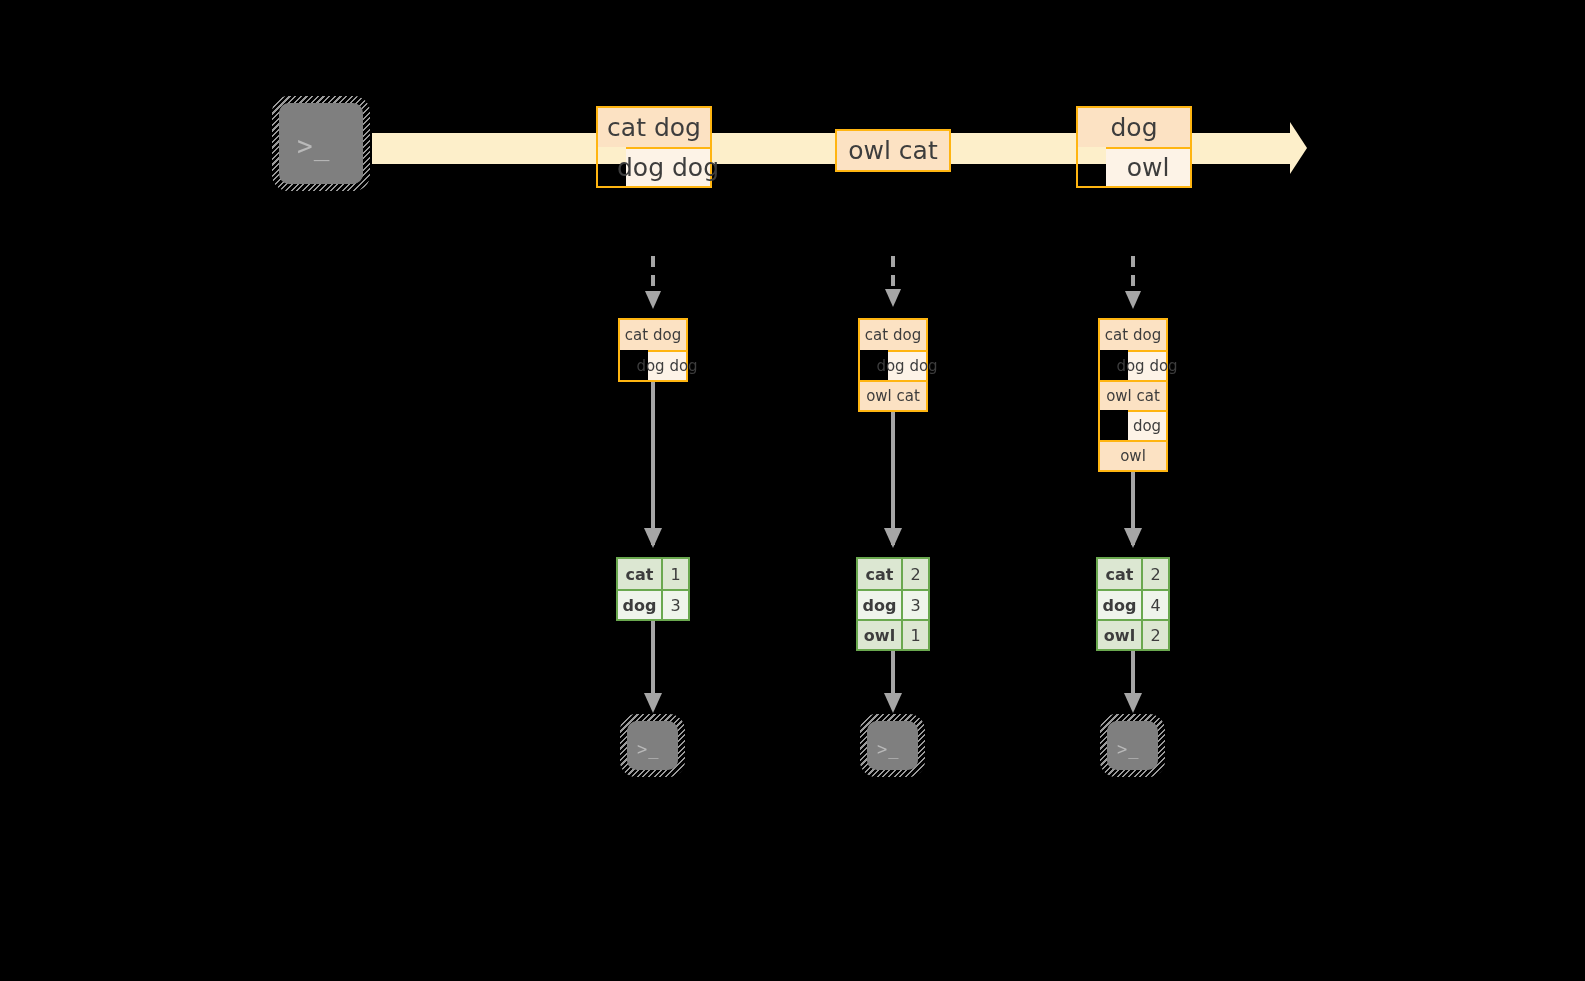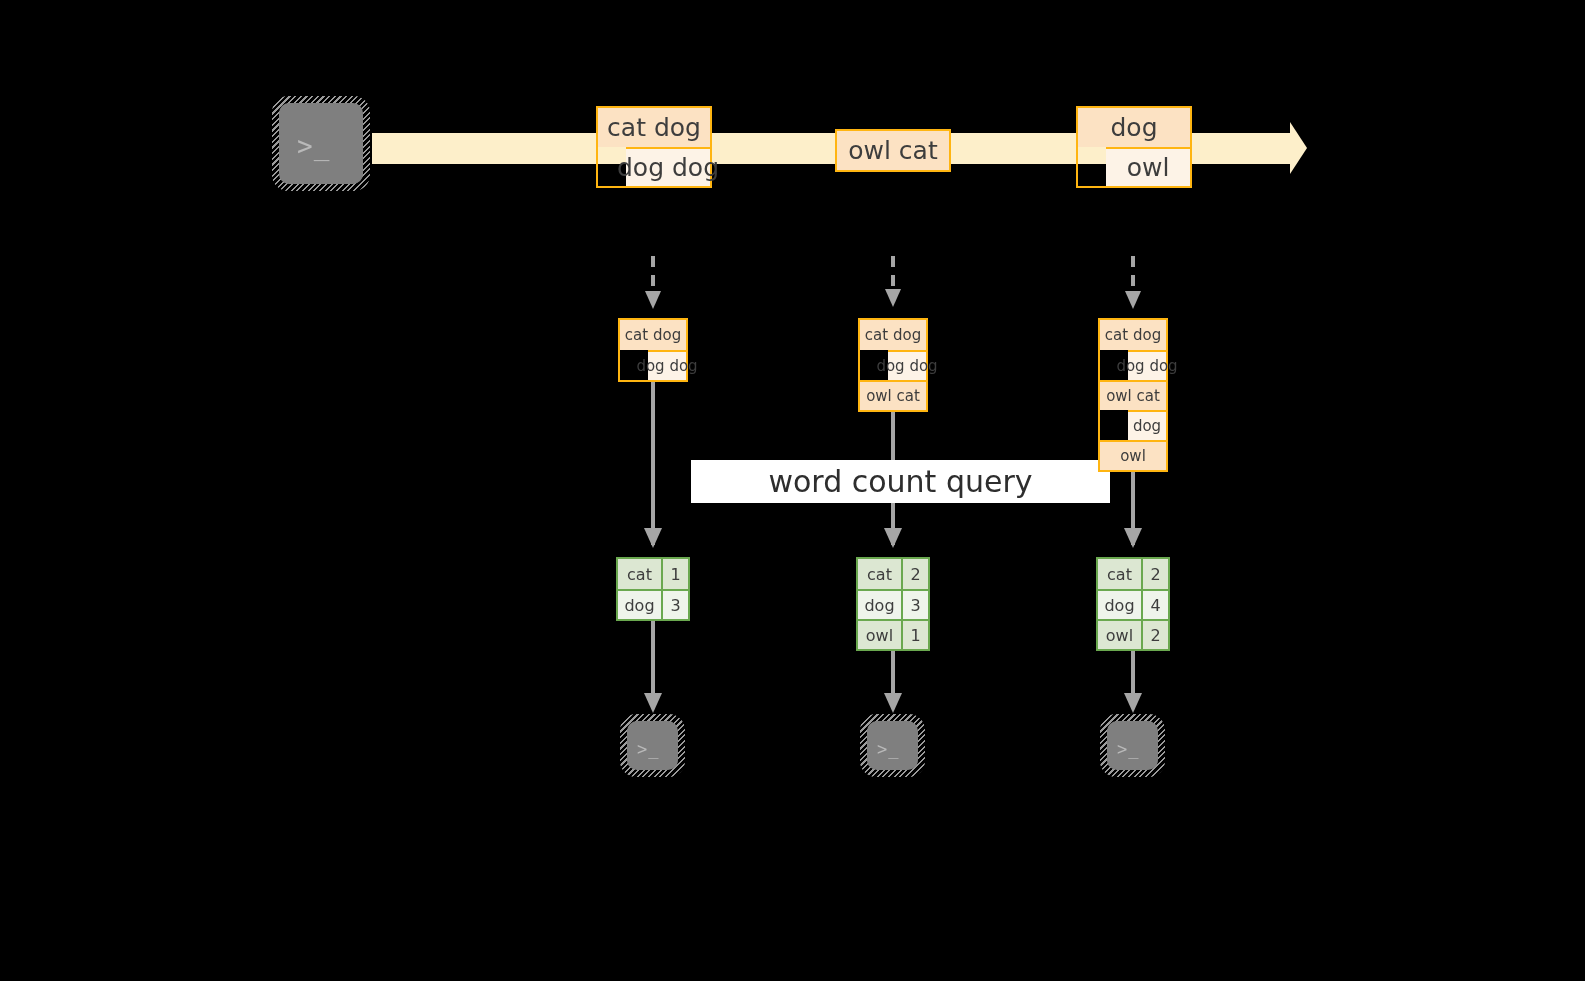--- a/index.html
+++ b/index.html
@@ -97,21 +97,21 @@
   }
   .res .row + .row { border-top: 2.5px solid #6aa84f; }
   .res .cell {
     box-sizing: border-box;
     display: flex;
     align-items: center;
     justify-content: center;
     color: #3d3d3d;
     white-space: nowrap;
   }
-  .res .cell.k { border-right: 2.5px solid #6aa84f; }
+  .res .cell.k { border-right: 2.5px solid #6aa84f; font-weight: bold; }
   .res .row.a .cell { background: #dce7d2; }
   .res .row.b .cell { background: #eff4eb; }
 
   
   .conn-line {
     position: absolute;
     background: #a6a6a6;
     z-index: 2;
   }
   .conn-dashed {
@@ -197,23 +197,20 @@
 
   <div class="conn-line" style="left:651px; top:610px; width:4px; height:95px;"></div>
   <div class="conn-head" style="left:644px; top:693px; border-width:20px 9.5px 0 9.5px;"></div>
 
   <div class="conn-line" style="left:891px; top:640px; width:4px; height:65px;"></div>
   <div class="conn-head" style="left:884px; top:693px; border-width:20px 9.5px 0 9.5px;"></div>
 
   <div class="conn-line" style="left:1131px; top:640px; width:4px; height:65px;"></div>
   <div class="conn-head" style="left:1124px; top:693px; border-width:20px 9.5px 0 9.5px;"></div>
 
-  <div class="banner" style="left:691px; top:460px; width:419px; height:43px; font-size:30px;">
-    <span>word count query</span>
-  </div>
 
   <div class="rec" id="irec0" style="left:618px; top:318px; width:70px;">
       <div class="row a" style="height: 30px; font-size: 15px;">
         <span>cat dog</span>
       </div>
       <div class="row b" style="height: 30px; font-size: 15px;">
         <span>dog dog</span>
       </div>
     </div>
   <div class="rec" id="irec1" style="left:858px; top:318px; width:70px;">

